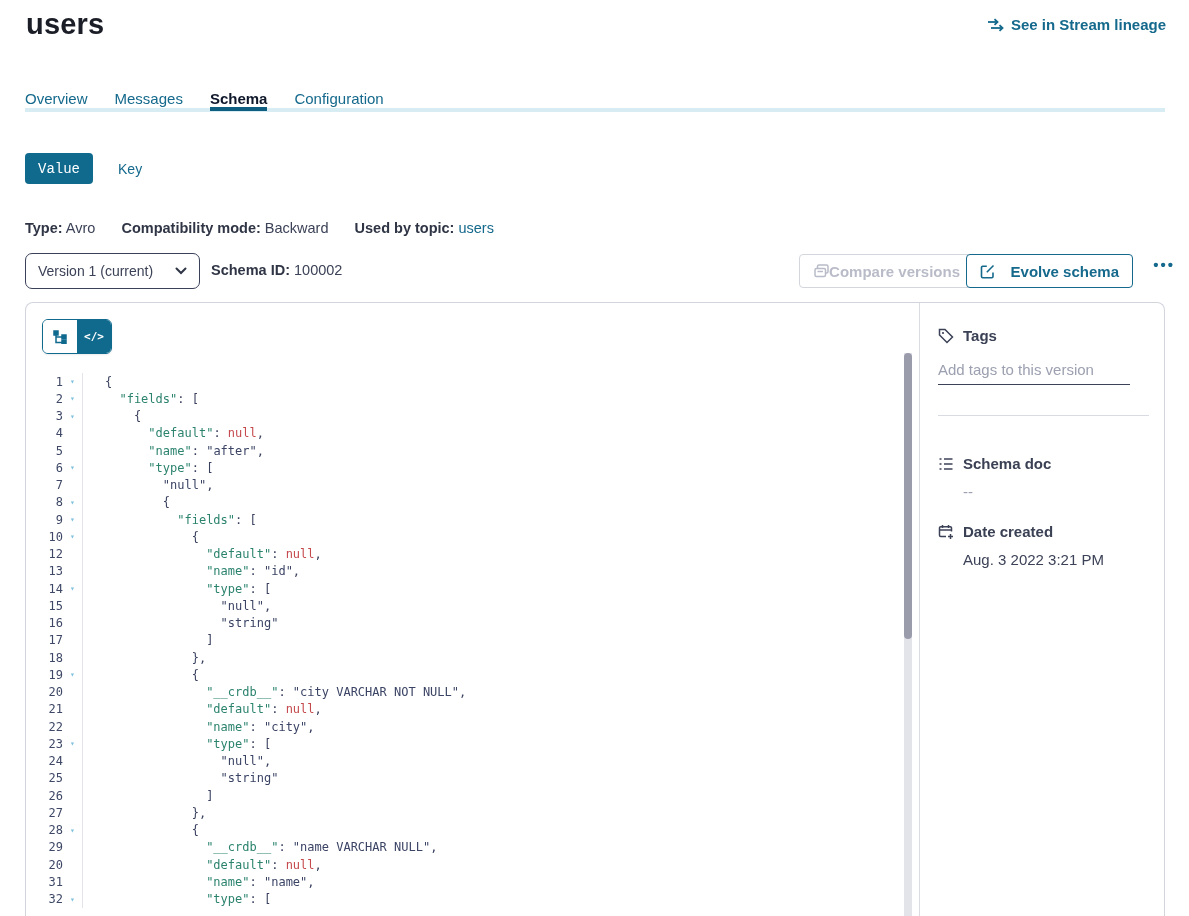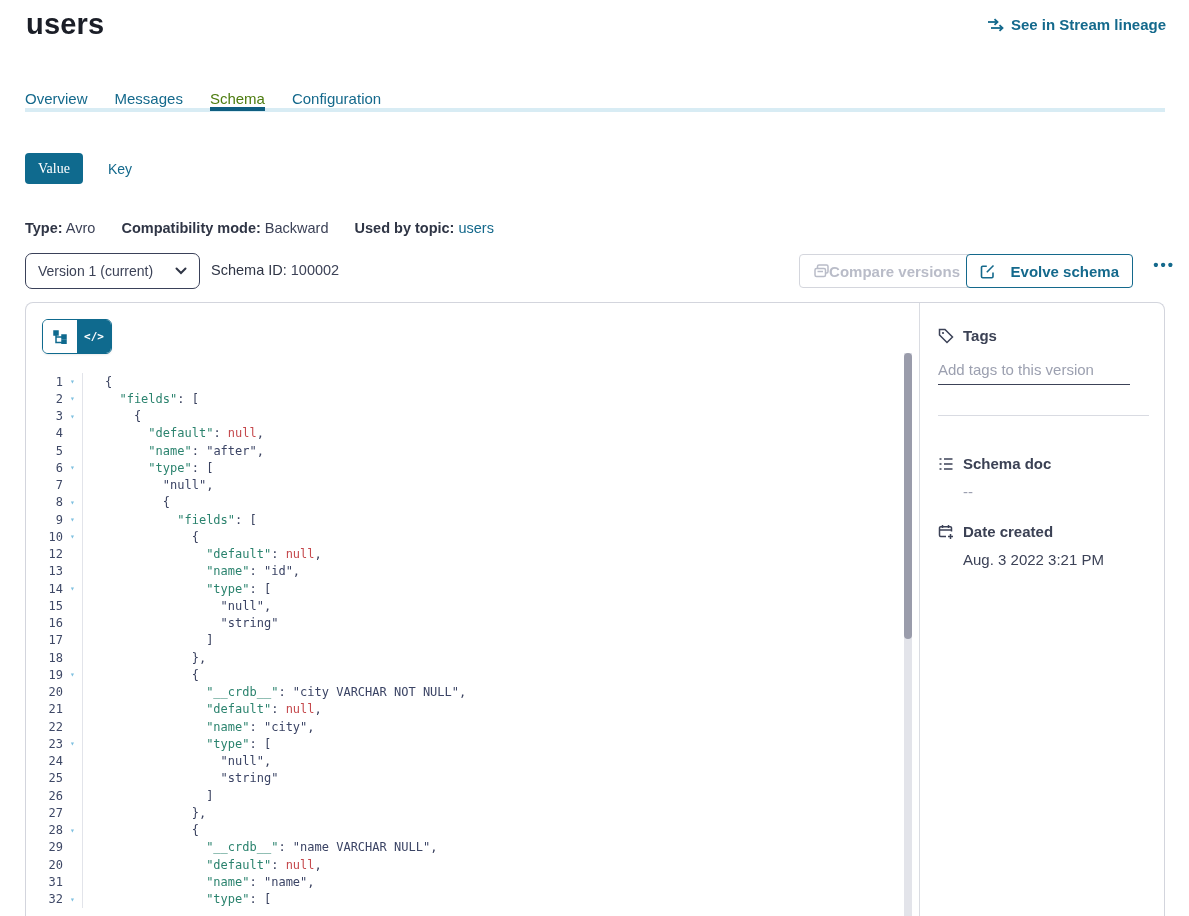--- a/index.html
+++ b/index.html
@@ -9,42 +9,42 @@
 
   
   .page-title { position:absolute; left:26px; top:8px; font-size:29px; font-weight:700; color:#1b1e27; letter-spacing:.2px; }
   .lineage-link { position:absolute; right:23px; top:16px; display:flex; align-items:center; gap:7px;
     color:#14698c; font-size:15px; font-weight:600; cursor:pointer; }
 
   
   .tabbar { position:absolute; left:25px; top:90px; width:1140px; border-bottom:4px solid #d8ecf4; }
   .tab { position:relative; display:inline-block; margin-right:27px; padding-bottom:0;
     font-size:15px; color:#14698c; cursor:pointer; }
-  .tab.active { color:#4d7c0f; font-weight:400; }
+  .tab.active { color:#0f172a; font-weight:700; }
   .tab.active::after { content:""; position:absolute; left:0; right:0; bottom:-4px; height:4px; background:#0f5e80; }
 
   
   .vk-row { position:absolute; left:25px; top:153px; display:flex; align-items:center; }
   .btn-value { min-width:56px; height:31px; padding:0 13px; background:#0f6a8e; color:#fff; border:none;
-    border-radius:4px; font-size:14px; font-family:Liberation Serif, serif; cursor:pointer; }
+    border-radius:4px; font-size:14px; font-family:Liberation Mono, monospace; cursor:pointer; }
   .btn-key { margin-left:25px; background:none; border:none; color:#14698c; font-size:14px; font-family:inherit; cursor:pointer; }
 
   
   .meta-row { position:absolute; left:25px; top:220px; font-size:14.5px; color:#3c4257; }
   .meta-row b { color:#2f3545; font-weight:700; }
   .meta-item { margin-right:22px; }
   .topic-link { color:#14698c; cursor:pointer; text-decoration:none; }
 
   
   .version-select { position:absolute; left:25px; top:253px; width:175px; height:36px;
     border:1px solid #3a4159; border-radius:7px; background:#fff; display:flex; align-items:center;
     padding:0 12px; font-size:14px; color:#3c4257; cursor:pointer; }
   .version-select .vlabel { flex:1; }
   .schema-id { position:absolute; left:211px; top:262px; font-size:14.5px; }
-  .schema-id b { font-weight:400; color:#2f3545; }
+  .schema-id b { font-weight:700; color:#2f3545; }
   .btn-compare { position:absolute; right:214px; top:254px; height:34px; padding:16px 14px;
     display:flex; align-items:center; gap:0; background:#fff; border:1px solid #d4d6dd; border-radius:4px;
     color:#b9bcc8; font-size:15px; font-weight:600; font-family:inherit; cursor:default; }
   .btn-evolve { position:absolute; right:56px; top:254px; height:34px; padding:0 13px;
     display:flex; align-items:center; gap:16px; background:#fff; border:1px solid #14698c; border-radius:4px;
     color:#14698c; font-size:15px; font-weight:600; font-family:inherit; cursor:pointer; }
   .btn-more { position:absolute; right:14px; top:256px; background:none; border:none; color:#14698c;
     font-size:15px; font-weight:700; letter-spacing:2px; cursor:pointer; }
 
   

